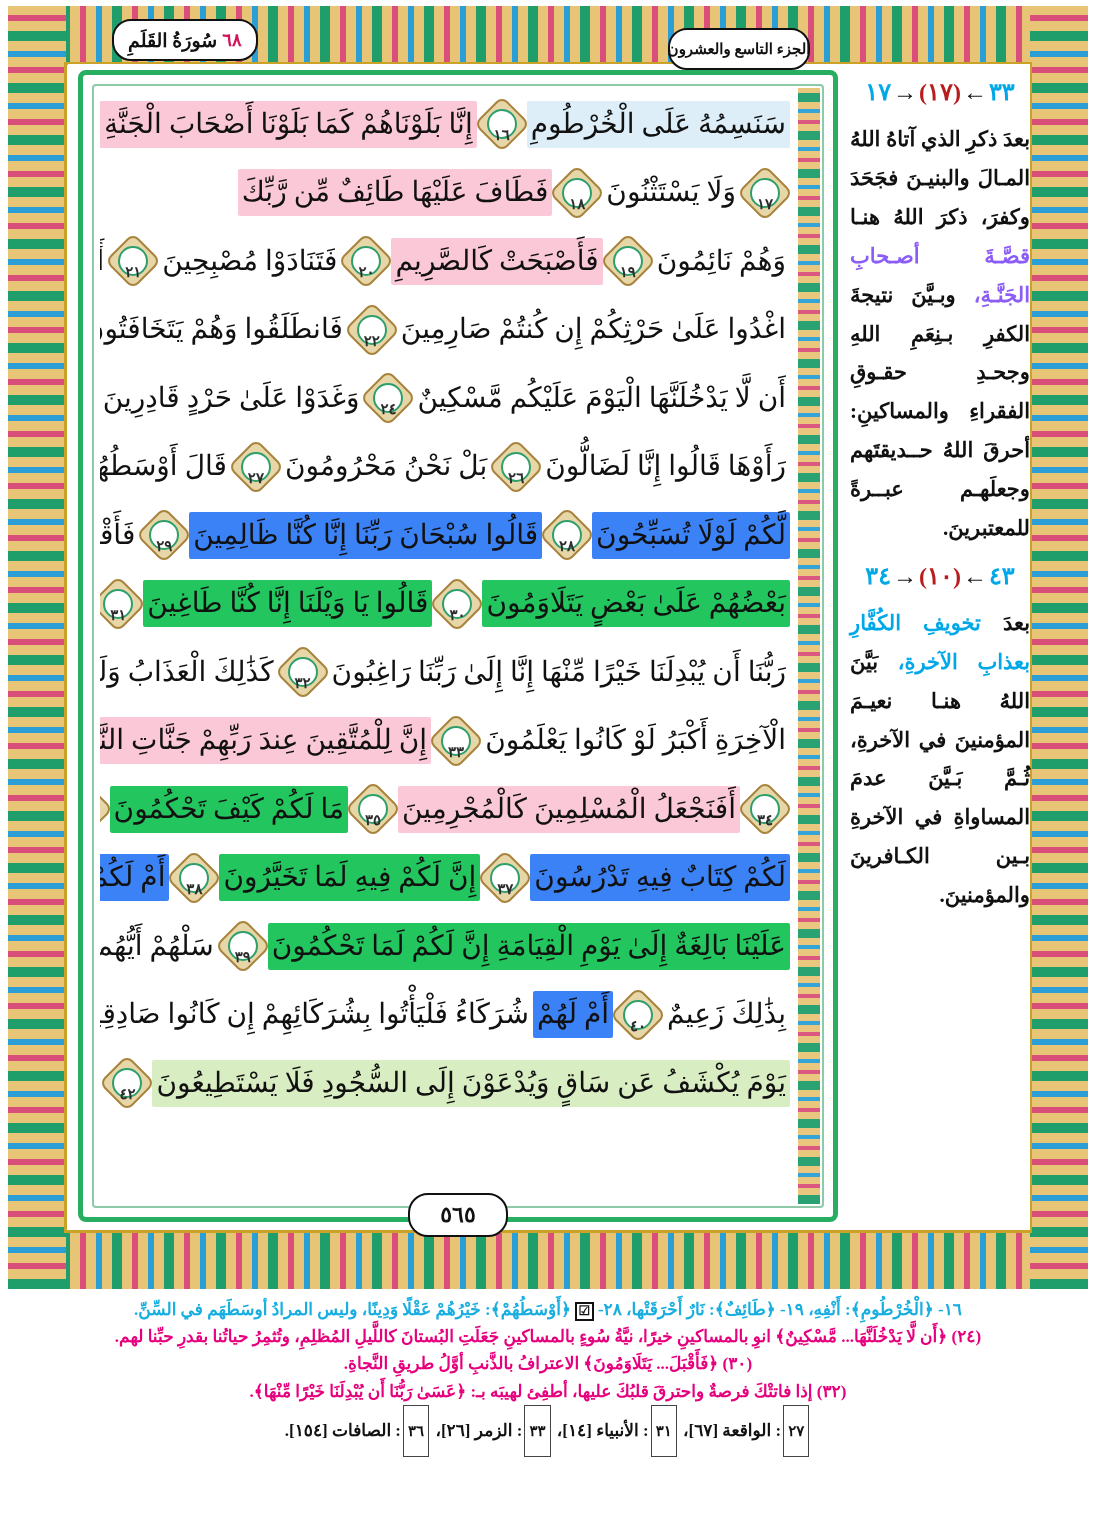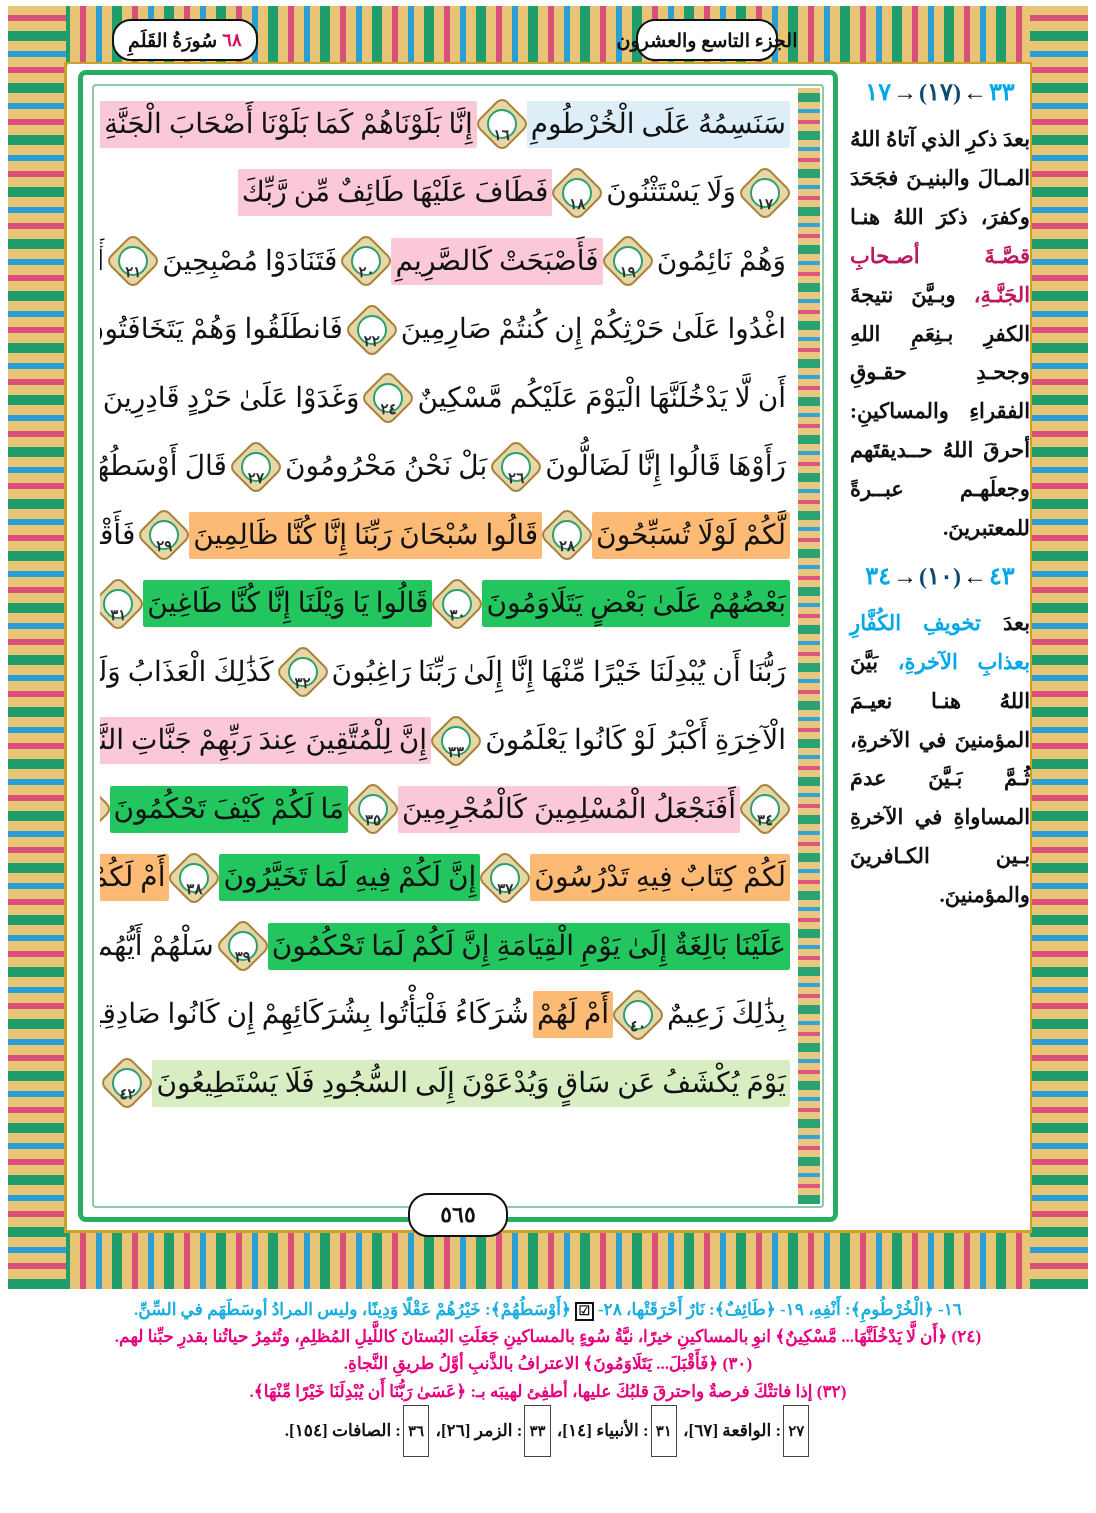--- a/index.html
+++ b/index.html
@@ -68,21 +68,21 @@
     padding: 0 14px;
     font-family: "Liberation Serif", serif;
     font-weight: bold;
     font-size: 19px;
     color: #111;
     white-space: nowrap;
     z-index: 6;
   }
   #surah-cartouche { left: 104px; }
   #surah-cartouche .num { color:#d3145a; font-size:18px; margin-left:5px; }
-  #juz-cartouche  { left: 628px; width: 110px; font-size: 19px; }
+  #juz-cartouche  { left: 660px; width: 110px; font-size: 15px; margin-top: 9px; }
 
   
   #content-area {
     position: absolute;
     left: 60px; top: 58px;
     width: 962px; height: 1166px;
     background: #ffffff;
   }
 
   
@@ -144,21 +144,21 @@
     padding: 0 6px;
     box-sizing: border-box;
   }
   .seg {
     padding: 3px 4px;
     border-radius: 2px;
     line-height: 1.45;
   }
   .hl-pink  { background:#fbc8d8; }
   .hl-blue  { background:#ddeef8; }
-  .hl-yellow{ background:#fdba74; }
+  .hl-yellow{ background:#3b82f6; }
   .hl-gray  { background:#22c55e; }
   .hl-green { background:#d9edc2; }
   .hl-none  { background: transparent; }
 
   
   .ayah-num {
     display:inline-flex;
     align-items:flex-end;
     justify-content:center;
     width: 40px; height: 40px;
@@ -222,24 +222,24 @@
     align-items:center;
     justify-content:center;
     gap: 2px;
     font-size: 24px;
     font-weight: bold;
     margin: 2px 0 6px;
     letter-spacing: 0;
     white-space: nowrap;
   }
   .sb-head .cyan { color:#00a8e8; }
-  .sb-head .pink { color:#0c4a6e; }
+  .sb-head .pink { color:#b91c1c; }
   .sb-head .arrow { color:#111; font-weight:bold; }
   .sb-body { margin-bottom: 6px; }
-  .sb-body .pink   { color:#be185d; }
+  .sb-body .pink   { color:#8b5cf6; }
   .sb-body .cyan   { color:#00a8e8; }
 
   
   #footnotes {
     position: absolute;
     left: 8px;
     top: 1296px;
     width: 1080px;
     direction: rtl;
     text-align: center;

